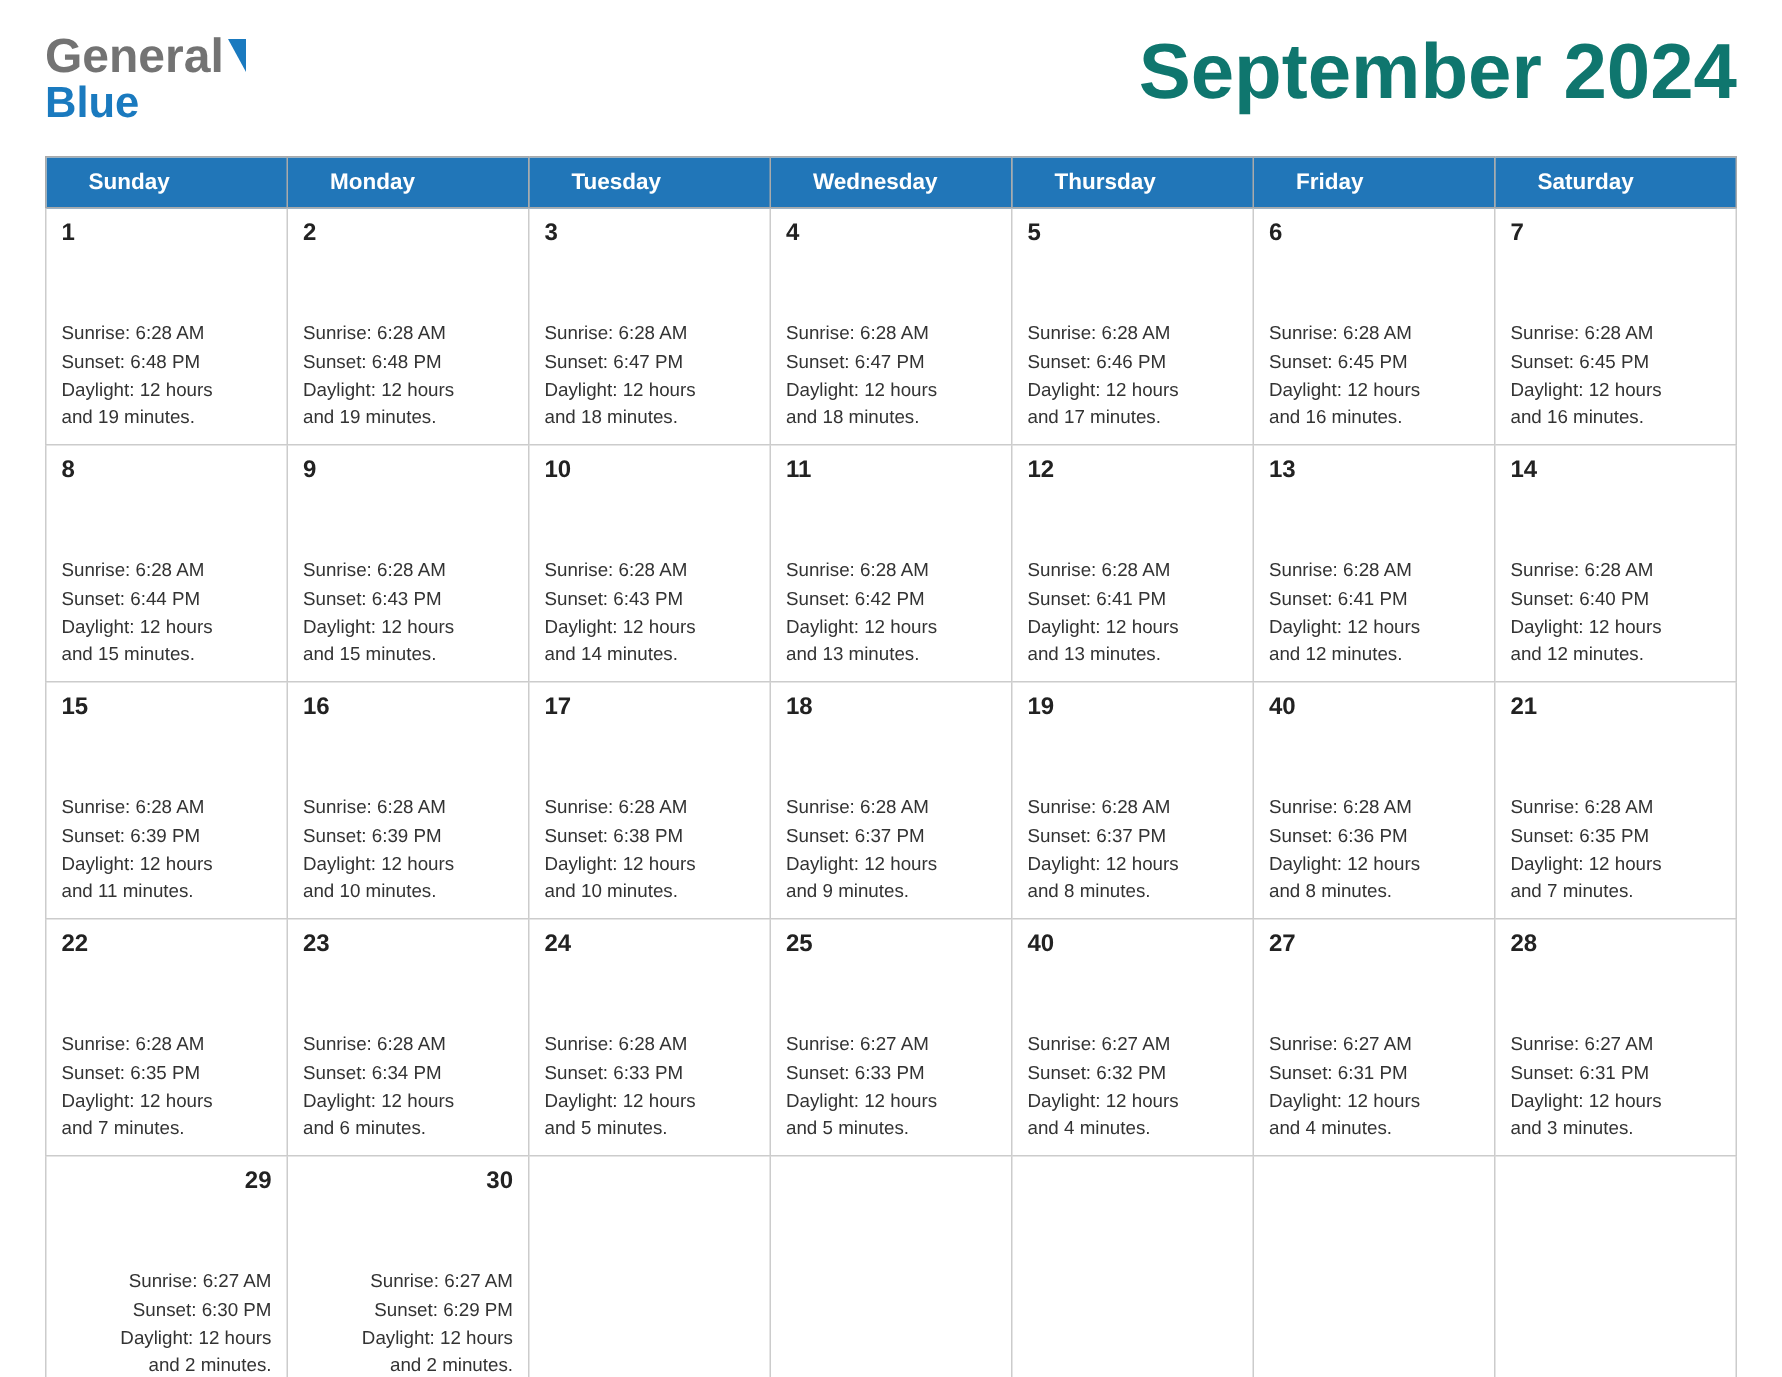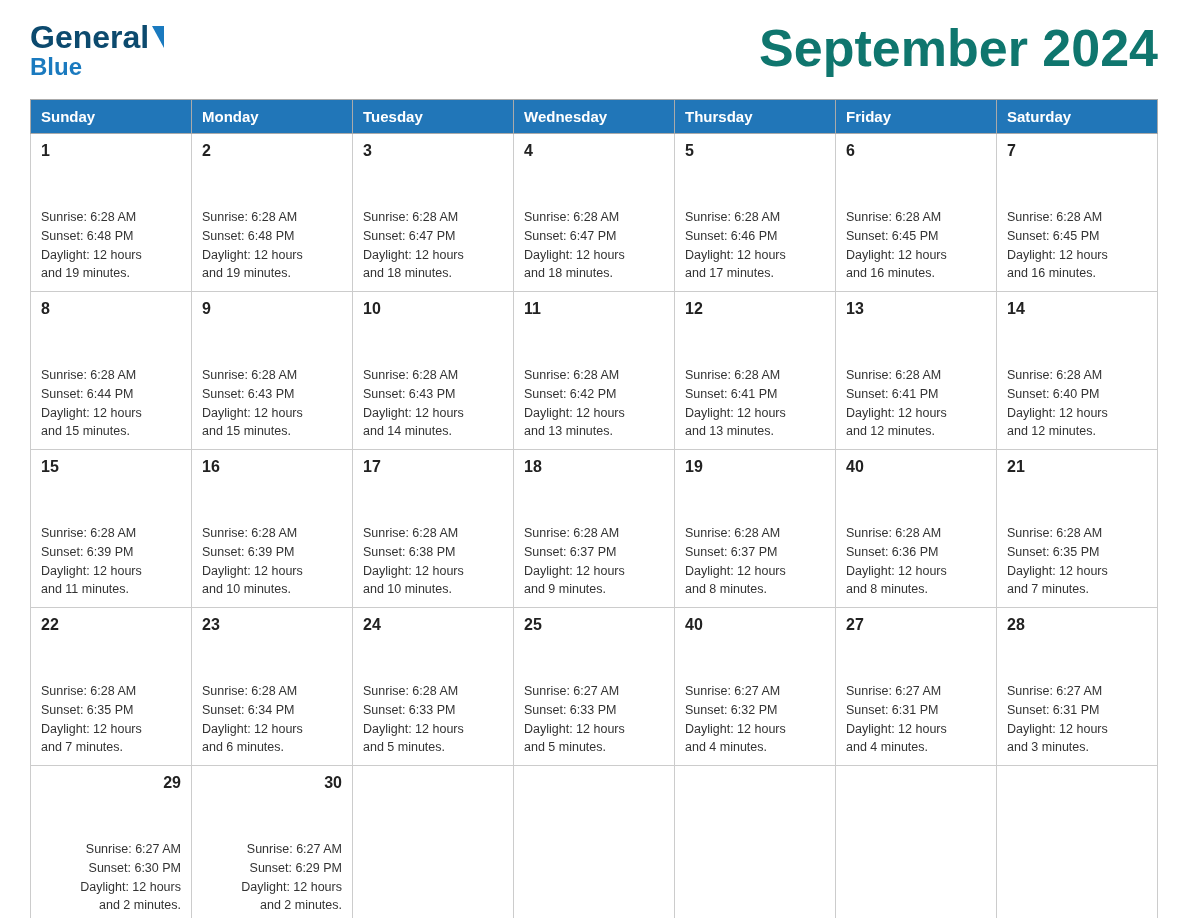--- a/index.html
+++ b/index.html
@@ -38,21 +38,21 @@
     table {
       width: 100%;
       border-collapse: collapse;
       table-layout: fixed;
     }
     thead tr th {
       background-color: #2176b8;
       color: #fff;
       font-size: 15px;
       font-weight: bold;
-      padding: 8px 10px;
+      padding: 8px 28px;
       text-align: left;
       border: 1px solid #aaa;
       margin-left: 26px;
     }
     tbody tr td {
       vertical-align: top;
       padding: 8px 10px;
       font-size: 13px;
       color: #222;
       border: 1px solid #ccc;
@@ -74,24 +74,24 @@
       height: 100px;
       text-align: right;
     }
   </style>
 </head>
 <body>
 
 <div class="header">
   <div class="logo">
     <div style="display:flex; align-items:center; line-height:1.1;">
-      <span style="font-size:32px; font-weight:900; color:#0c4a6e;">General</span>
+      <span style="font-size:32px; font-weight:900; color:#737373;">General</span>
       <span style="display:inline-block; width:0; height:0; border-left: 12px solid transparent; border-right: 0px solid transparent; border-bottom: 0px solid transparent; border-top: 22px solid #1a7abf; margin-left:3px; margin-bottom:2px;"></span>
     </div>
-    <div style="font-size:24px; font-weight:900; color:#1a7abf; line-height:1;">Blue</div>
+    <div style="font-size:29px; font-weight:900; color:#1a7abf; line-height:1;">Blue</div>
   </div>
   <div class="title-block">
     <h1>September 2024</h1>
   </div>
 </div>
 
 <table>
   <thead>
     <tr>
       <th>Sunday</th>

